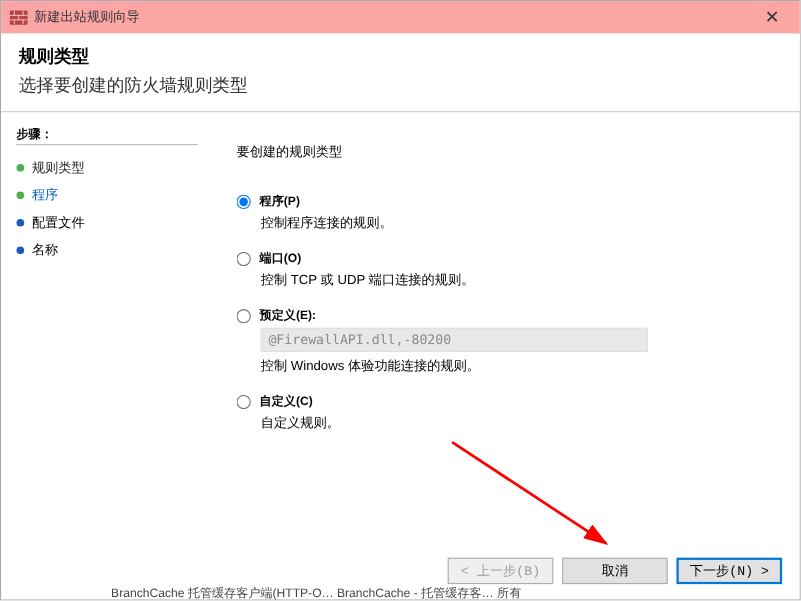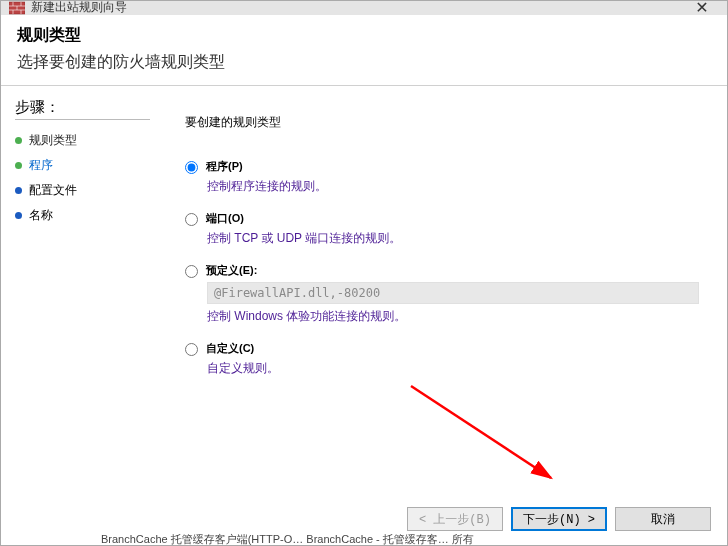--- a/index.html
+++ b/index.html
@@ -13,22 +13,22 @@
       width: 728px;
       height: 546px;
       background: #fff;
       border: 1px solid #aaa;
       position: relative;
       display: flex;
       flex-direction: column;
     }
     
     .titlebar {
-      height: 14px;
-      background: #e5e5e5;
+      height: 30px;
+      background: #fca5a5;
       border-bottom: 1px solid #e5e5e5;
       display: flex;
       align-items: center;
       padding: 0 4px;
     }
     .titlebar .icon {
       width: 16px; height: 16px;
       margin: 0 6px 0 4px;
       display: inline-block;
     }
@@ -54,21 +54,21 @@
       flex: 1;
       display: flex;
       padding: 0;
       position: relative;
     }
     .sidebar {
       width: 186px;
       padding: 12px 6px 12px 14px;
       border-right: 1px solid #fff;
     }
-    .steps-label { font-weight: normal; margin-bottom: 2px; font-size: 15px; }
+    .steps-label { font-weight: bold; margin-bottom: 2px; font-size: 11px; }
     .steps-underline { border-top: 1px solid #bbb; margin-bottom: 8px; }
     .step-item {
       display: flex; align-items: center;
       padding: 4px 0;
       font-size: 12px;
     }
     .bullet {
       width: 7px; height: 7px;
       border-radius: 50%;
       margin-right: 7px;
@@ -82,31 +82,31 @@
     .content {
       flex: 1;
       padding: 28px 28px 1px 28px;
       position: relative;
     }
     .content-heading { font-size: 12px; margin-bottom: 28px; }
     .radio-row { display: flex; align-items: flex-start; margin-bottom: 4px; }
     .radio-input { margin-top: 2px; margin-right: 8px; }
     .radio-label { font-weight: bold; font-size: 11px; }
     .radio-desc {
-      font-size: 12px; color: #4c1d95;
+      font-size: 12px; color: #000000;
       margin: 2px 0 16px 22px;
     }
     .predef-box {
       margin: 4px 0 4px 22px;
       background: #e8e8e8;
       color: #8a8a8a;
       padding: 3px 6px;
       font-family: Consolas, "SimSun", monospace;
       font-size: 12px;
-      width: 492px;
+      width: 352px;
       border: 1px solid #e0e0e0;
     }
 
     
     .footer {
       position: absolute;
       bottom: 14px; right: 16px;
       display: flex;
       gap: 8px;
     }
@@ -230,18 +230,18 @@
         <marker id="ah" markerWidth="10" markerHeight="10" refX="8" refY="3" orient="auto">
           <path d="M0,0 L0,6 L9,3 z" fill="#ff0000"></path>
         </marker>
       </defs>
       <line x1="410" y1="300" x2="550" y2="392" stroke="#ff0000" stroke-width="2.5" marker-end="url(#ah)"></line>
     </svg>
   </div>
 
   <div class="footer">
     <button class="btn disabled" disabled="">&lt; 上一步(B)</button>
+    <button class="btn">取消</button>
     <button class="btn primary">下一步(N) &gt;</button>
-    <button class="btn">取消</button>
   </div>
 
   <div class="bottom-peek">BranchCache 托管缓存客户端(HTTP-O…   BranchCache - 托管缓存客…   所有</div>
 </div>
 
 </body></html>

